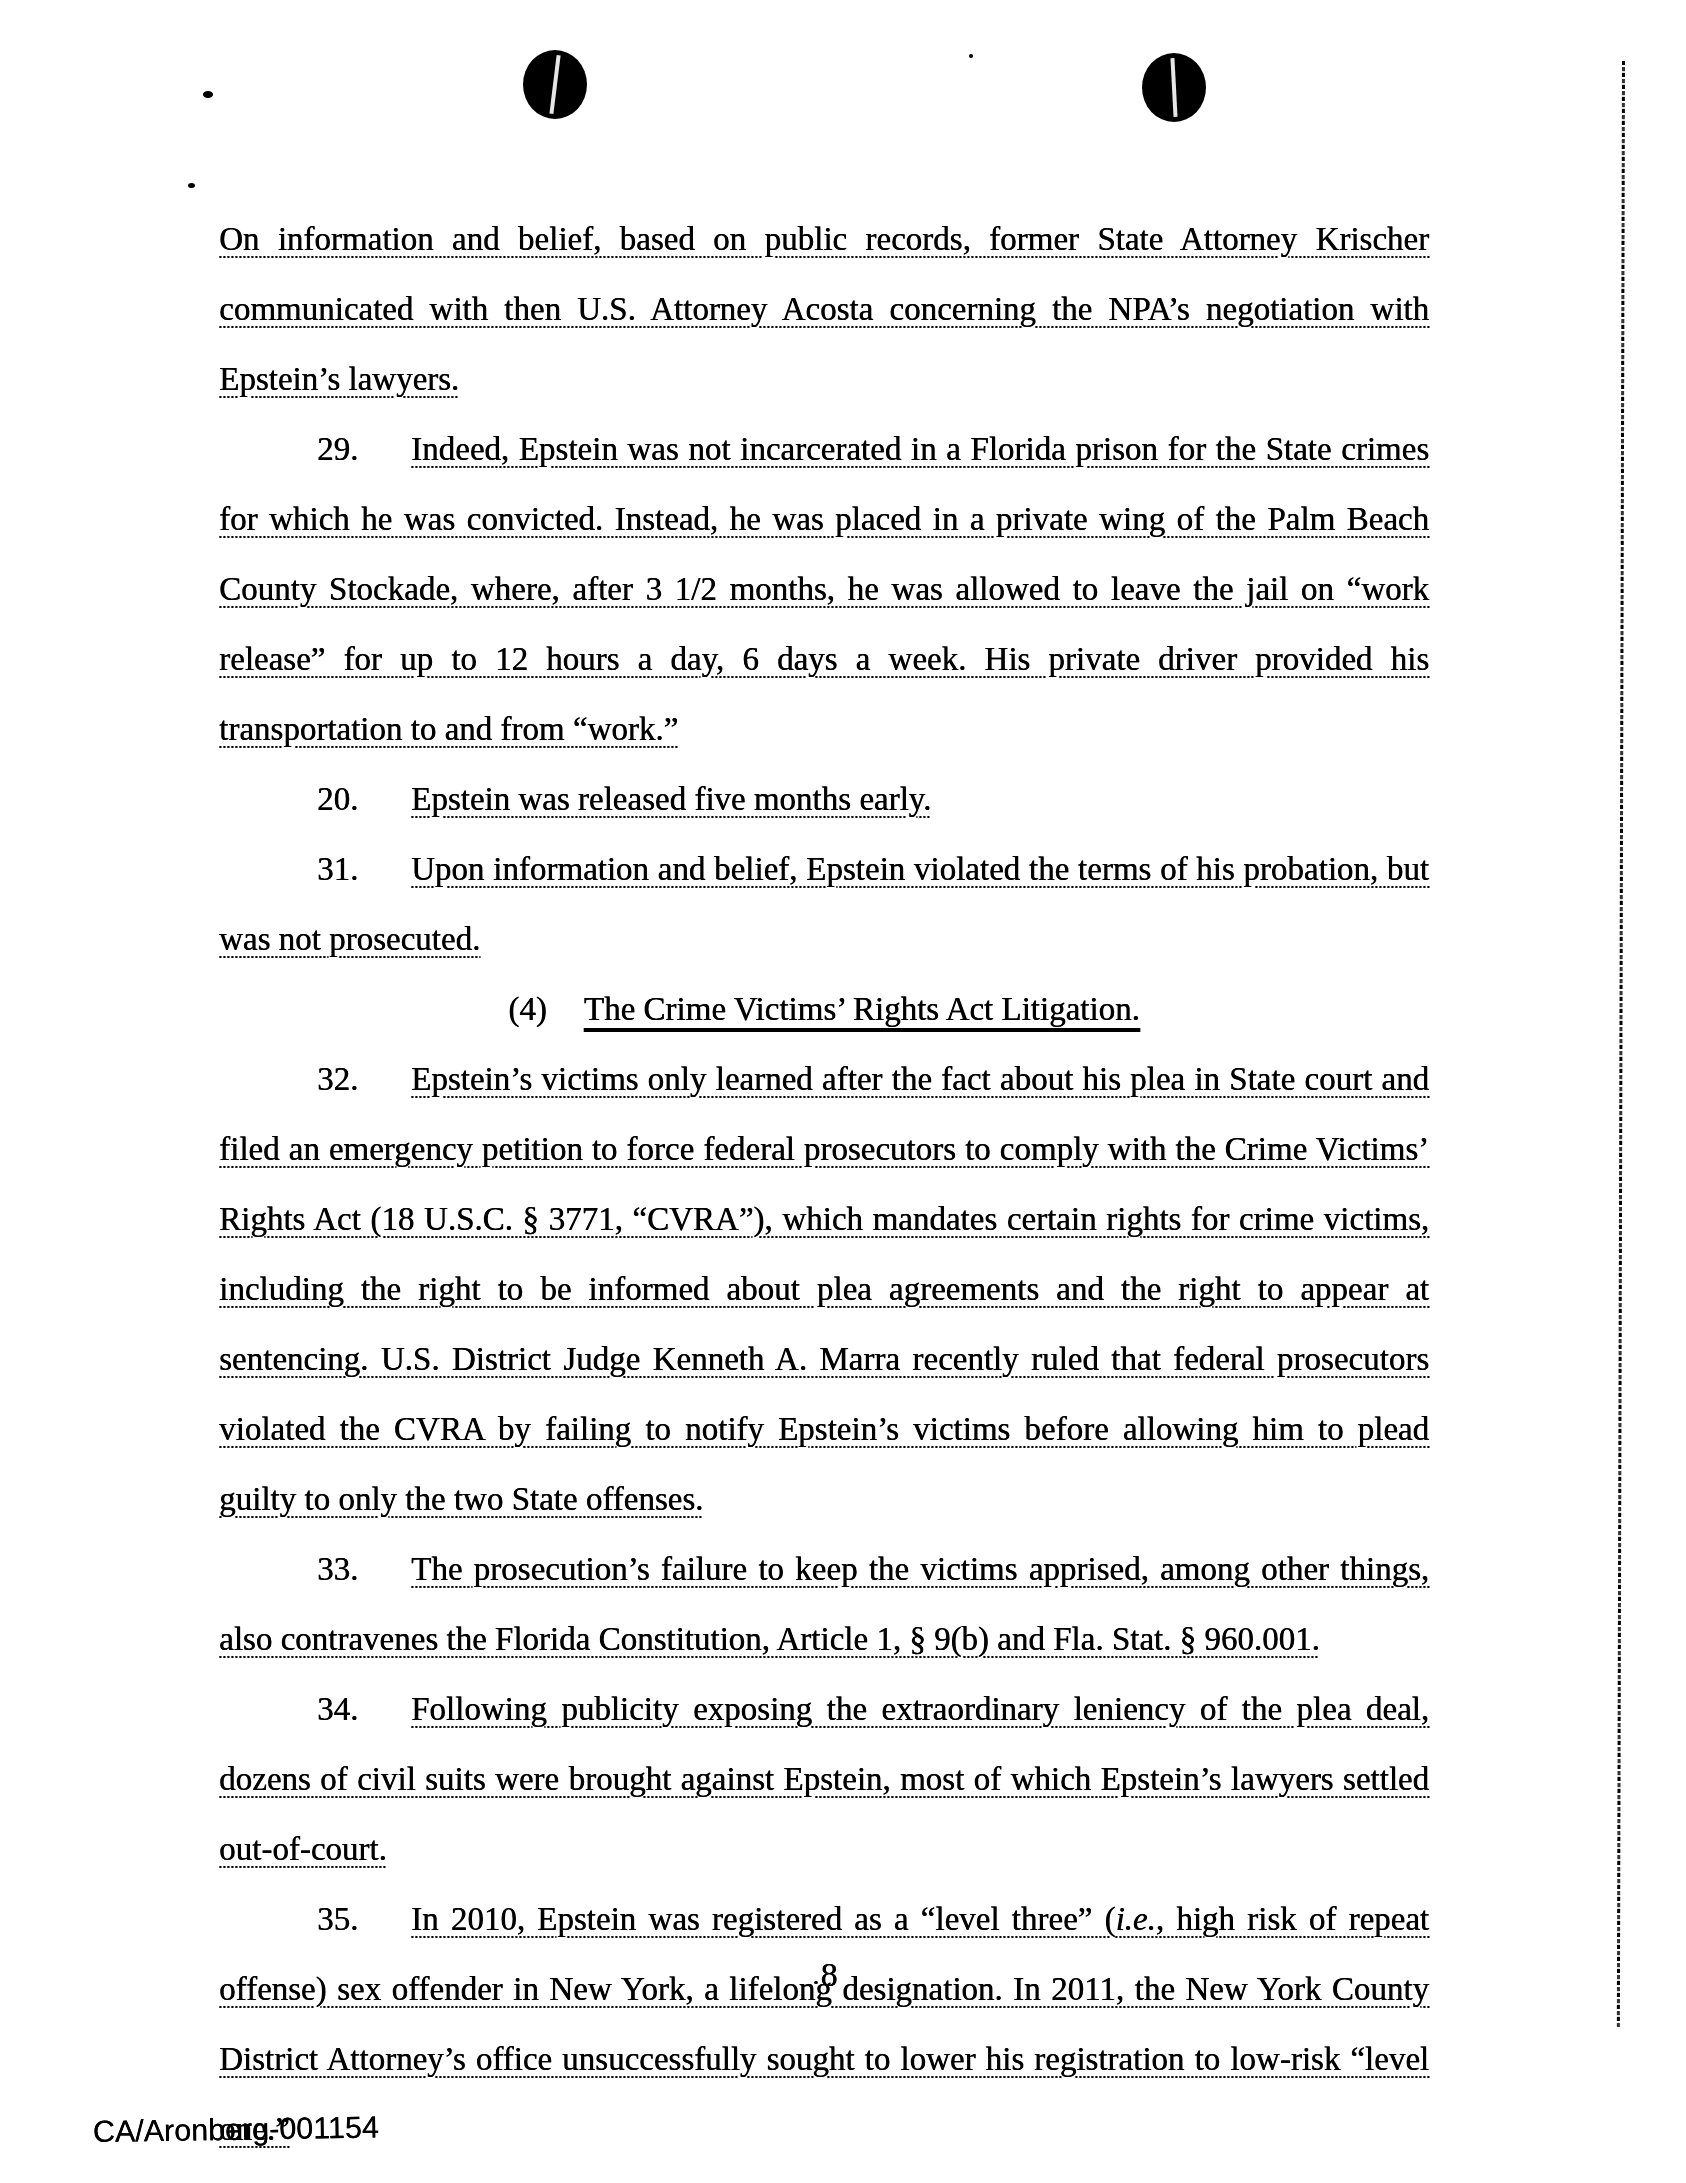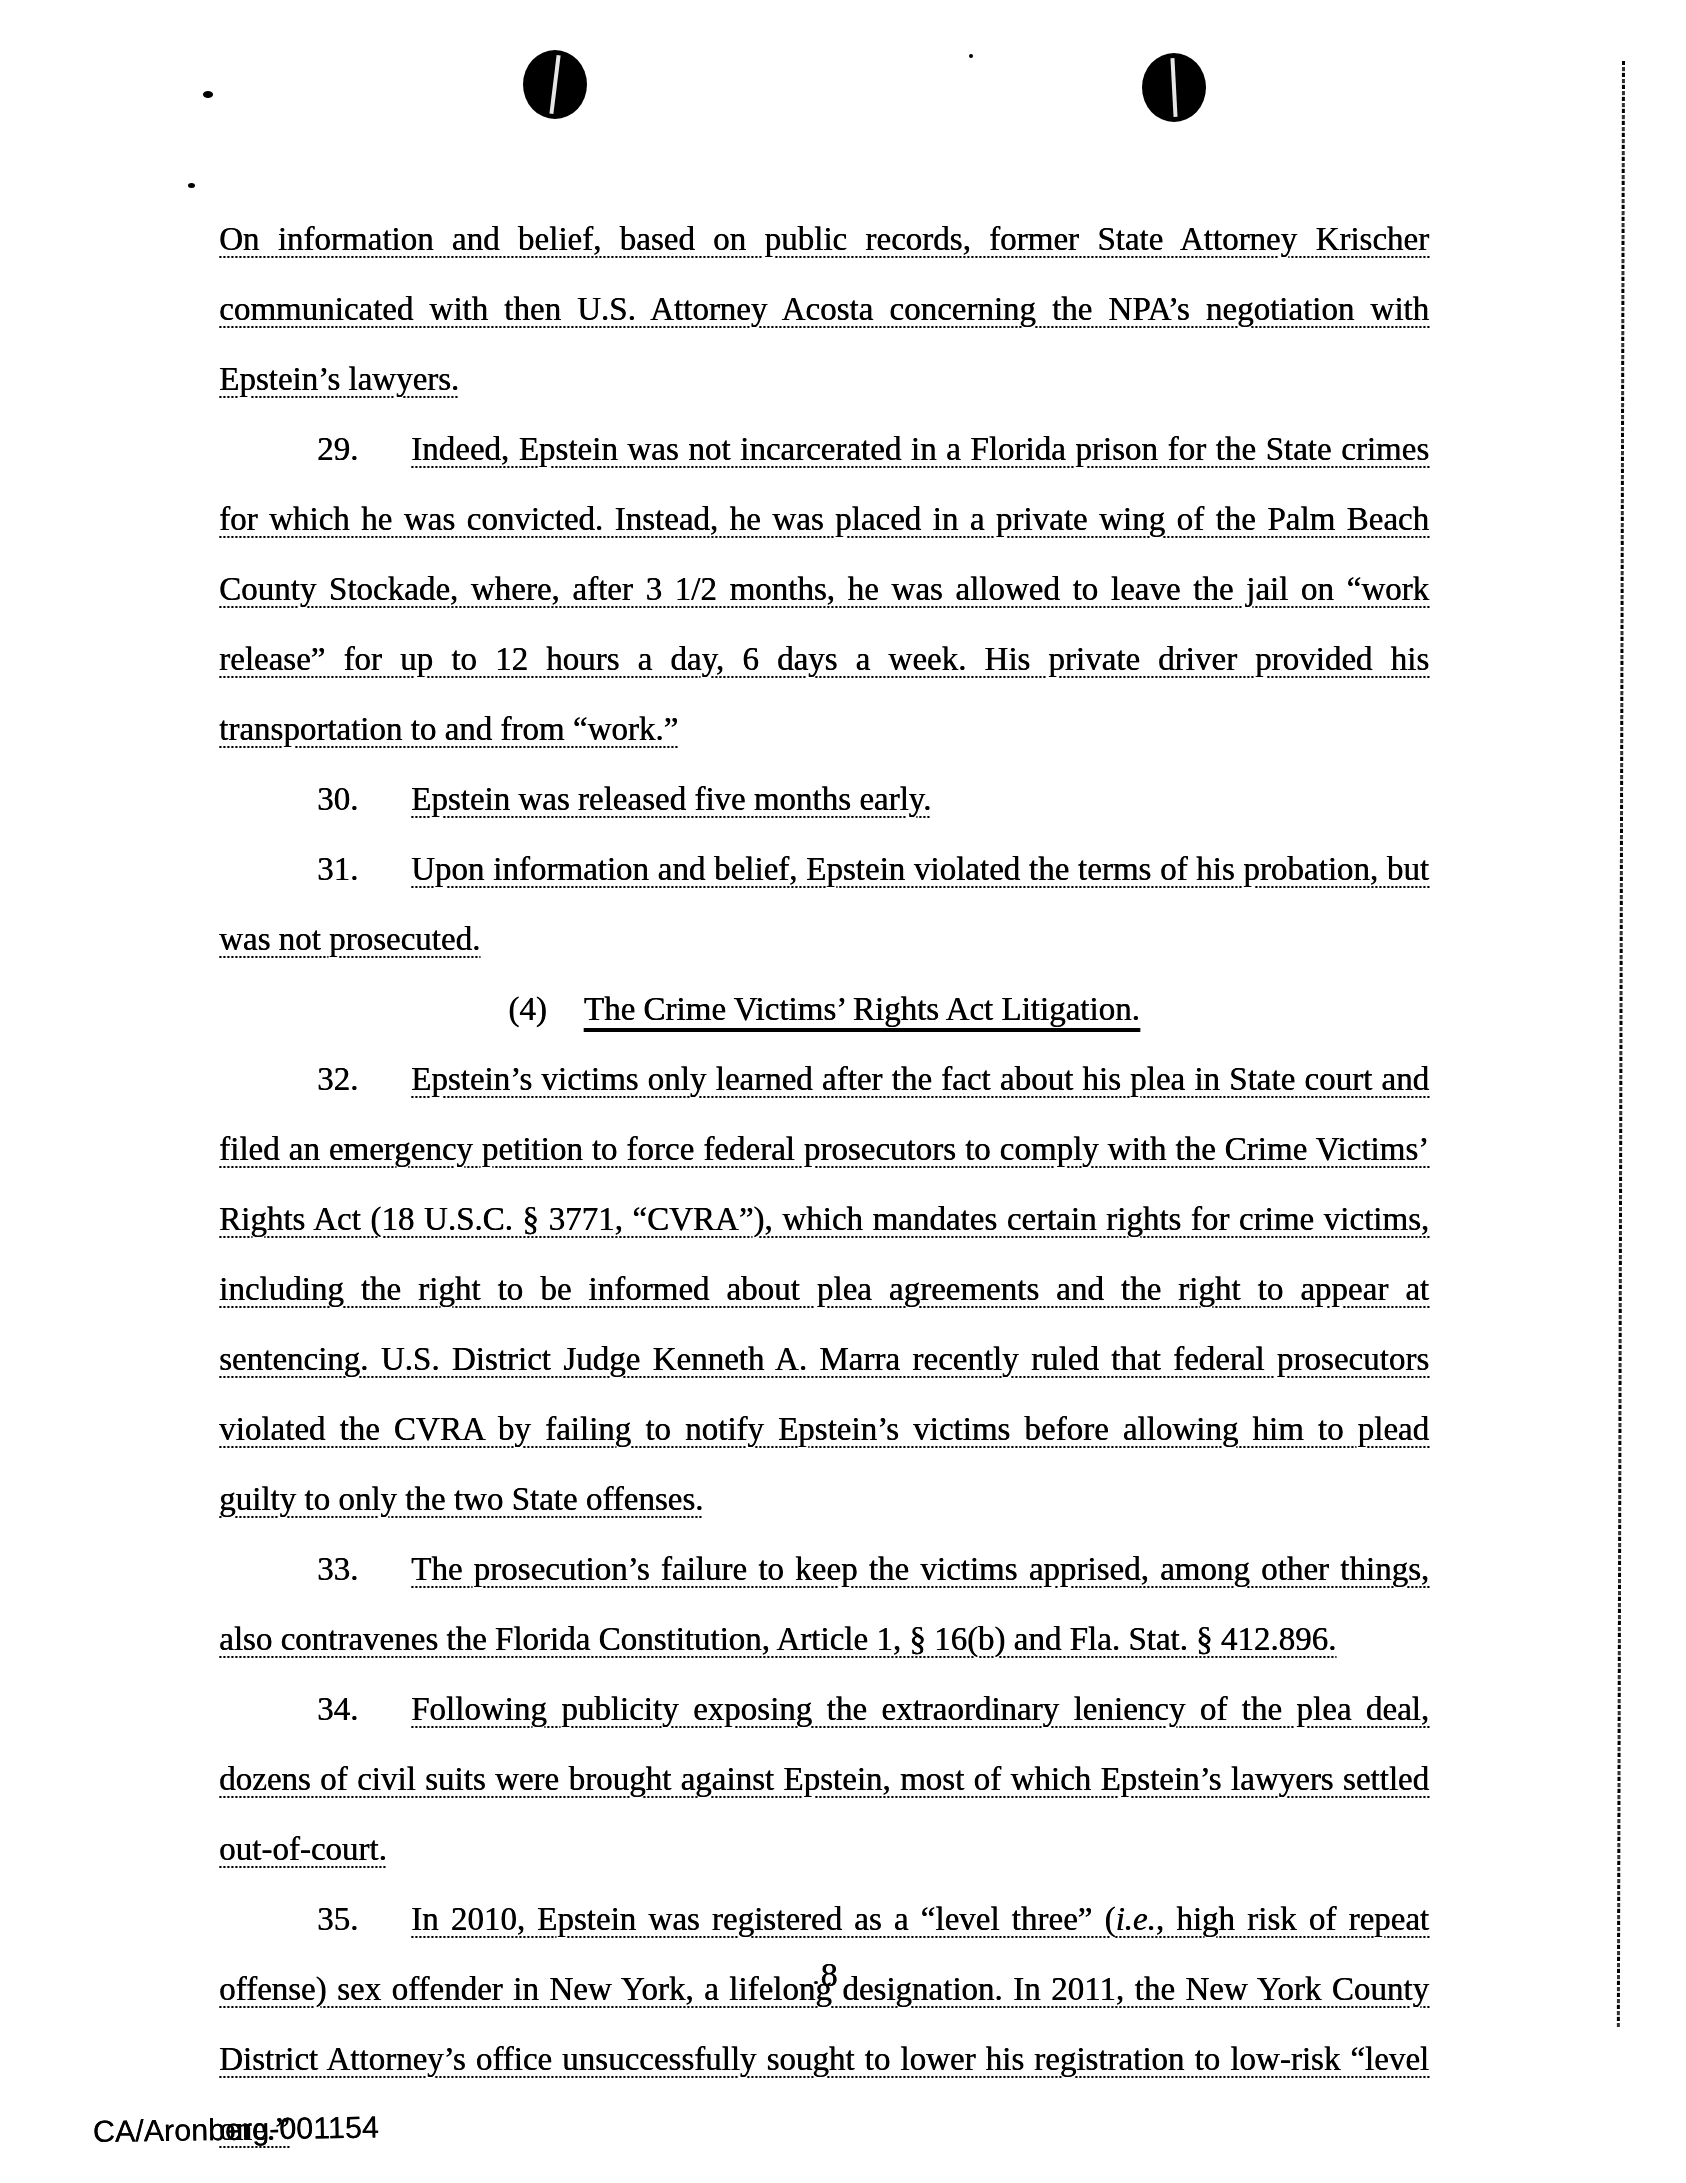--- a/index.html
+++ b/index.html
@@ -97,37 +97,37 @@
 
     <p class="cont scanline">
       <span>On information and belief, based on public records, former State Attorney Krischer communicated with then U.S. Attorney Acosta concerning the NPA’s negotiation with Epstein’s lawyers.</span>
     </p>
 
     <p class="para scanline">
       <span class="pnum">29.</span><span>Indeed, Epstein was not incarcerated in a Florida prison for the State crimes for which he was convicted. Instead, he was placed in a private wing of the Palm Beach County Stockade, where, after 3 1/2 months, he was allowed to leave the jail on “work release” for up to 12 hours a day, 6 days a week. His private driver provided his transportation to and from “work.”</span>
     </p>
 
     <p class="para scanline">
-      <span class="pnum">30.</span><span>Epstein was released five months early.</span>
+      <span class="pnum">20.</span><span>Epstein was released five months early.</span>
     </p>
 
     <p class="para scanline">
       <span class="pnum">31.</span><span>Upon information and belief, Epstein violated the terms of his probation, but was not prosecuted.</span>
     </p>
 
     <p class="heading">
       <span class="h-label">(4)</span><span class="h-title">The Crime Victims’ Rights Act Litigation.</span>
     </p>
 
     <p class="para scanline">
       <span class="pnum">32.</span><span>Epstein’s victims only learned after the fact about his plea in State court and filed an emergency petition to force federal prosecutors to comply with the Crime Victims’ Rights Act (18 U.S.C. § 3771, “CVRA”), which mandates certain rights for crime victims, including the right to be informed about plea agreements and the right to appear at sentencing. U.S. District Judge Kenneth A. Marra recently ruled that federal prosecutors violated the CVRA by failing to notify Epstein’s victims before allowing him to plead guilty to only the two State offenses.</span>
     </p>
 
     <p class="para scanline">
-      <span class="pnum">33.</span><span>The prosecution’s failure to keep the victims apprised, among other things, also contravenes the Florida Constitution, Article 1, § 16(b) and Fla. Stat. § 412.896.</span>
+      <span class="pnum">33.</span><span>The prosecution’s failure to keep the victims apprised, among other things, also contravenes the Florida Constitution, Article 1, § 9(b) and Fla. Stat. § 960.001.</span>
     </p>
 
     <p class="para scanline">
       <span class="pnum">34.</span><span>Following publicity exposing the extraordinary leniency of the plea deal, dozens of civil suits were brought against Epstein, most of which Epstein’s lawyers settled out-of-court.</span>
     </p>
 
     <p class="para scanline">
       <span class="pnum">35.</span><span>In 2010, Epstein was registered as a “level three” (</span><span class="em">i.e.</span><span>, high risk of repeat offense) sex offender in New York, a lifelong designation. In 2011, the New York County District Attorney’s office unsuccessfully sought to lower his registration to low-risk “level one.”</span>
     </p>
 

